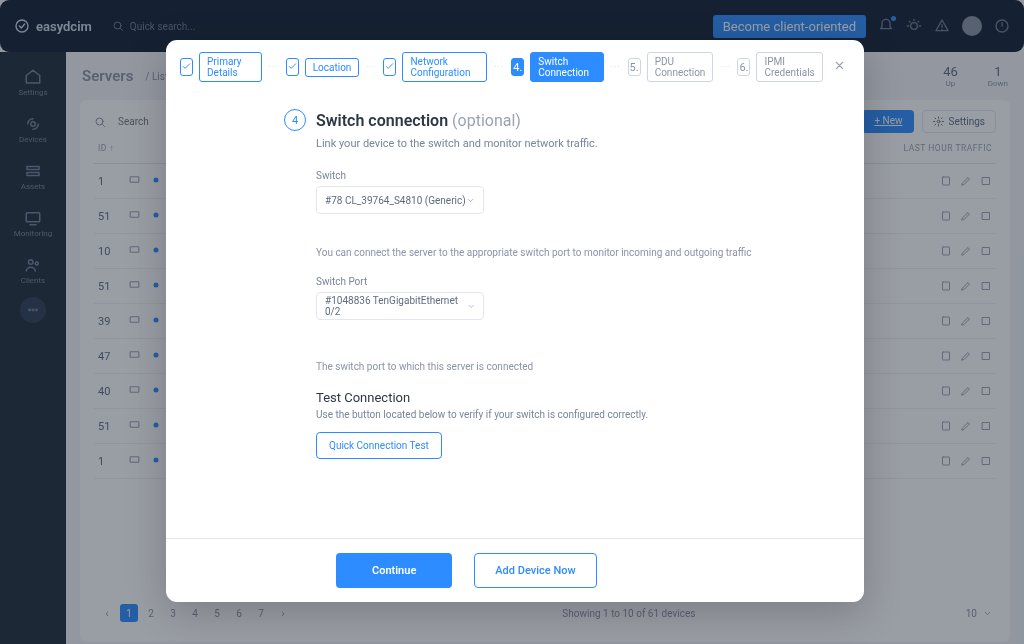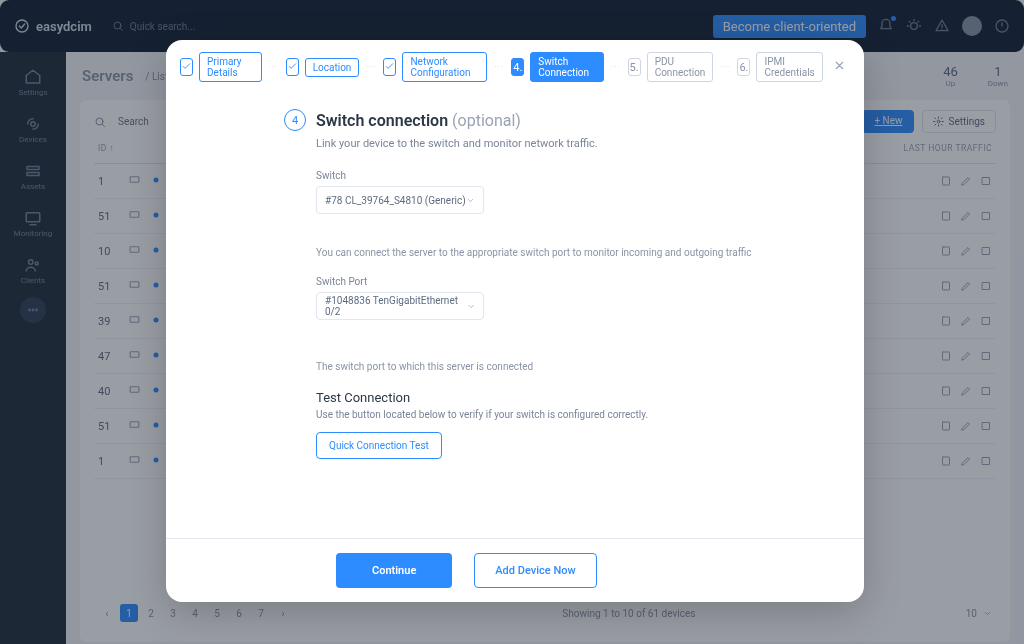--- a/index.html
+++ b/index.html
@@ -58,21 +58,21 @@
   .footer { display:flex; align-items:center; padding:10px 4px; color:#8a94a6; font-size:10px;}
   .pager { display:flex; gap:4px; }
   .pager span { width:18px;height:18px; display:flex; align-items:center;justify-content:center; border-radius:3px; }
   .pager .cur { background:var(--blue); color:#fff; }
   .footer .r { margin-left:auto; display:flex; gap:6px; align-items:center;}
 
   
   .backdrop { position:absolute; inset:0; background:rgba(28,38,54,.45); }
 
   
-  .modal { position:absolute; top:40px; left:166px; width:698px; height:562px; background:#fff; border-radius:16px; display:flex; flex-direction:column; box-shadow:0 10px 40px rgba(0,0,0,.2);}
+  .modal { position:absolute; top:40px; left:166px; width:698px; height:562px; background:#fff; border-radius:11px; display:flex; flex-direction:column; box-shadow:0 10px 40px rgba(0,0,0,.2);}
   .steps { display:flex; align-items:center; gap:6px; padding:12px 14px; border-bottom:1px solid transparent;}
   .step { display:flex; align-items:center; gap:5px; border:1px solid var(--blue); border-radius:3px; padding:3px 7px; font-size:10px; color:var(--blue); }
   .step.active { background:var(--blue); color:#fff; }
   .step.num { border-color:#cfd6e3; color:#8a94a6; }
   .step-box { border:1px solid var(--blue); border-radius:3px; width:18px;height:18px; display:flex;align-items:center;justify-content:center; color:var(--blue);}
   .step-box.plain { border-color:#cfd6e3; color:#8a94a6;}
   .step-box.active { background:var(--blue); color:#fff; border-color:var(--blue);}
   .dots { color:#cfd6e3; font-size:9px; letter-spacing:1px; padding:0 1px;}
   .close-x { margin-left:auto; color:#9aa3b5; cursor:pointer; padding:4px;}
 

